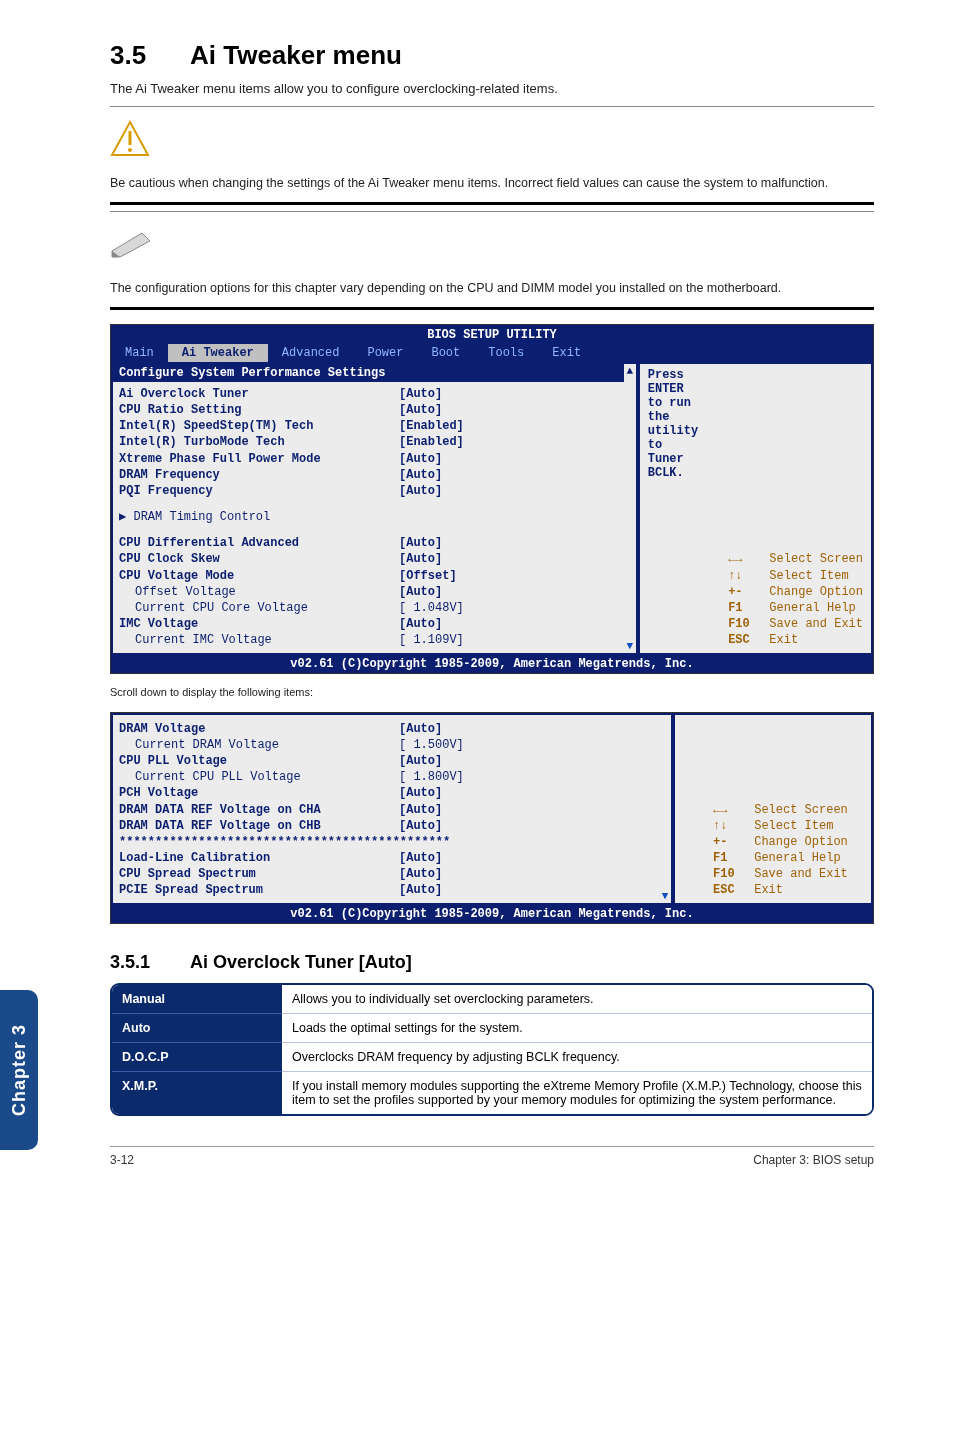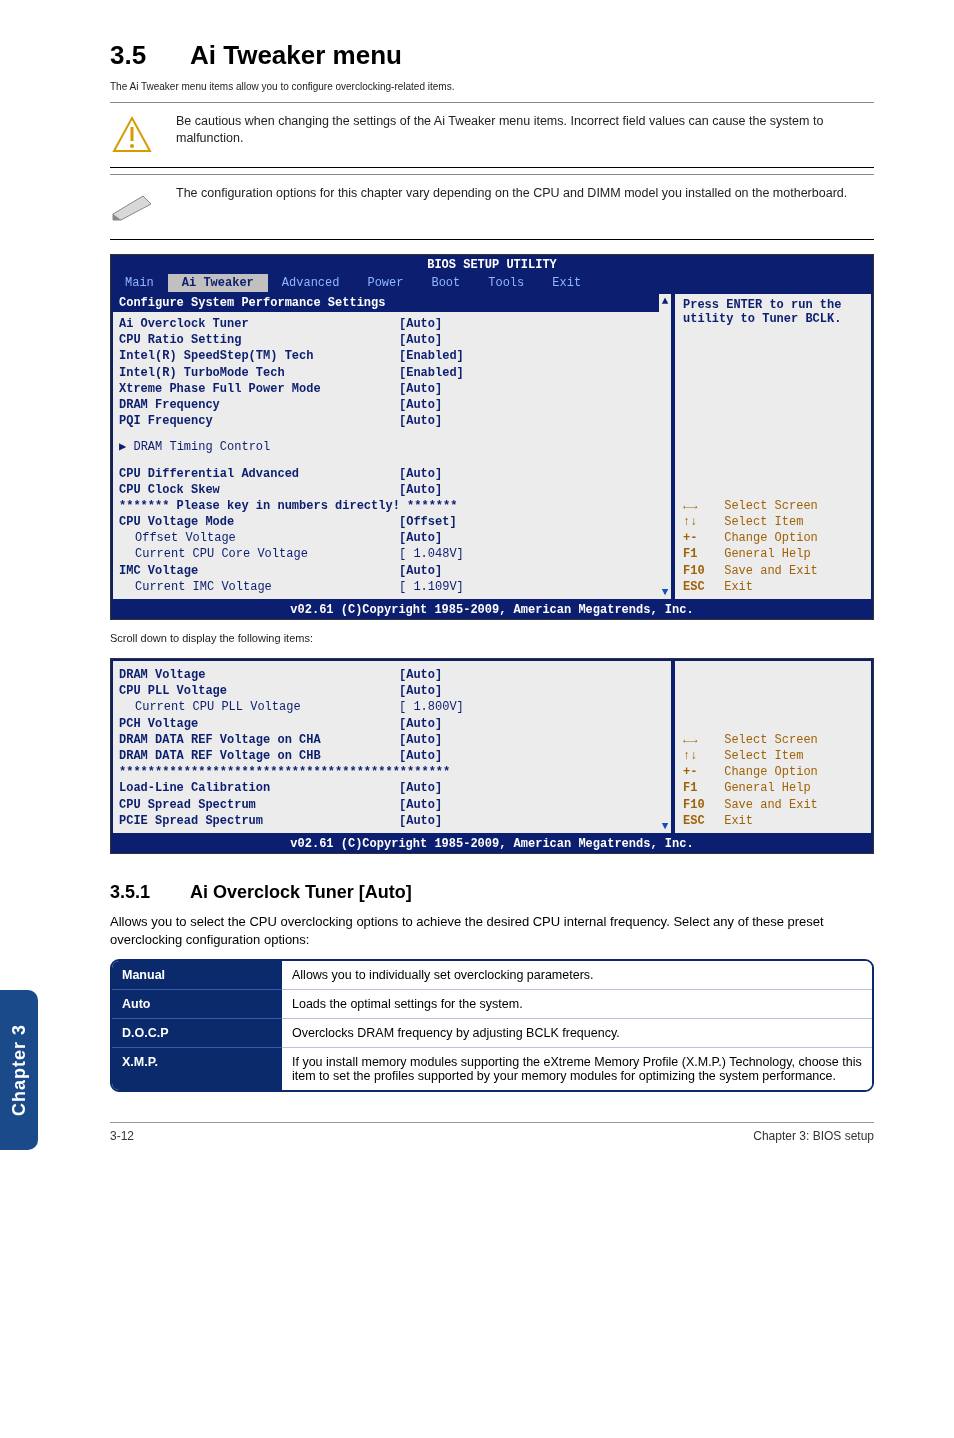--- a/index.html
+++ b/index.html
@@ -16,32 +16,33 @@
   .page {
     padding: 40px 80px 30px 110px;
   }
   h1.section-title {
     font-size: 26px;
     font-weight: bold;
     margin-bottom: 10px;
   }
   h1.section-title .num { display:inline-block; width:80px; }
   p.intro {
-    font-size: 10px;
+    font-size: 13px;
     margin-bottom: 10px;
     color: #222;
   }
   .note-row {
     display: flex;
     align-items: flex-start;
     border-top: 1px solid #888;
-    border-bottom: 1px solid #000000;
+    border-bottom: 3px solid #000000;
     padding: 10px 0;
     margin: 6px 0;
-    gap: 22px;
+    gap: 14px;
+    flex-direction: column;
   }
   .note-row .icon { flex: 0 0 44px; height: 44px; display:flex; align-items:center; justify-content:center;}
   .note-row p { font-size: 12.5px; line-height: 1.35; color:#222;}
   .bios-box {
     border: 1px solid #333;
     background: #e5e5e5;
     margin-top: 14px;
     font-family: "Courier New", monospace;
     font-size: 12px;
   }
@@ -84,22 +85,23 @@
   .bios-row .label { flex: 0 0 280px; }
   .bios-row .value { color:#0b1e6f; }
   .bios-row.bold .label, .bios-row.bold .value { font-weight:bold; }
   .bios-row.sub .label { padding-left: 16px; font-weight:normal;}
   .bios-right {
     flex: 0 0 200px;
     border: 2px solid #0b1e6f;
     background:#ececec;
     padding:4px 8px;
     display:flex;
-    flex-direction:column;
+    flex-direction:row;
     position:relative;
+    gap:30px;
   }
   .right-top { color:#0b1e6f; font-weight:bold; white-space:pre-wrap;}
   .right-nav { margin-top:auto; color:#a16207; }
   .right-nav div { white-space:pre; line-height:1.35;}
   .right-nav .k { display:inline-block; width:34px; font-weight:bold;}
   .bios-footer {
     background:#0b1e6f;
     color:#fff;
     text-align:center;
     padding:2px 0;
@@ -229,21 +231,20 @@
             <div class="bios-row bold"><span class="label">Intel(R) SpeedStep(TM) Tech</span><span class="value">[Enabled]</span></div>
             <div class="bios-row bold"><span class="label">Intel(R) TurboMode Tech</span><span class="value">[Enabled]</span></div>
             <div class="bios-row bold"><span class="label">Xtreme Phase Full Power Mode</span><span class="value">[Auto]</span></div>
             <div class="bios-row bold"><span class="label">DRAM Frequency</span><span class="value">[Auto]</span></div>
             <div class="bios-row bold"><span class="label">PQI Frequency</span><span class="value">[Auto]</span></div>
             <div style="height: 10px;"></div>
             <div class="bios-row bold"><span style="font-weight: bold;">▶ </span><span>DRAM Timing Control</span></div>
             <div style="height: 10px;"></div>
             <div class="bios-row bold"><span class="label">CPU Differential Advanced</span><span class="value">[Auto]</span></div>
             <div class="bios-row bold"><span class="label">CPU Clock Skew</span><span class="value">[Auto]</span></div>
-            <div class="bios-row bold"><span class="label" style="flex: 1 1 0%;">******* Please key in numbers directly! *******</span></div>
             <div class="bios-row bold"><span class="label">CPU Voltage Mode</span><span class="value">[Offset]</span></div>
             <div class="bios-row bold sub"><span class="label">Offset Voltage</span><span class="value">[Auto]</span></div>
             <div class="bios-row sub"><span class="label">Current CPU Core Voltage</span><span class="value">[ 1.048V]</span></div>
             <div class="bios-row bold"><span class="label">IMC Voltage</span><span class="value">[Auto]</span></div>
             <div class="bios-row sub"><span class="label">Current IMC Voltage</span><span class="value">[ 1.109V]</span></div>
           </div>
       </div>
       <div class="scrollbar-col">
         <div class="arrow up">▲</div>
         <div class="arrow down">▼</div>
@@ -263,20 +264,21 @@
     <div class="bios-footer">v02.61 (C)Copyright 1985-2009, American Megatrends, Inc.</div>
   </div>
 
   <p class="scroll-note">Scroll down to display the following items:</p>
 
   <div class="bios-box">
     <div class="bios-body small-body">
       <div class="bios-left">
         <div class="bios-rows" id="bios2-rows" style="padding-top:6px;">
             <div class="bios-row bold"><span class="label">DRAM Voltage</span><span class="value">[Auto]</span></div>
+            <div class="bios-row sub"><span class="label">Current DRAM Voltage</span><span class="value">[ 1.500V]</span></div>
             <div class="bios-row bold"><span class="label">CPU PLL Voltage</span><span class="value">[Auto]</span></div>
             <div class="bios-row sub"><span class="label">Current CPU PLL Voltage</span><span class="value">[ 1.800V]</span></div>
             <div class="bios-row bold"><span class="label">PCH Voltage</span><span class="value">[Auto]</span></div>
             <div class="bios-row bold"><span class="label">DRAM DATA REF Voltage on CHA</span><span class="value">[Auto]</span></div>
             <div class="bios-row bold"><span class="label">DRAM DATA REF Voltage on CHB</span><span class="value">[Auto]</span></div>
             <div class="bios-row bold"><span class="label" style="flex: 1 1 0%;">**********************************************</span></div>
             <div class="bios-row bold"><span class="label">Load-Line Calibration</span><span class="value">[Auto]</span></div>
             <div class="bios-row bold"><span class="label">CPU Spread Spectrum</span><span class="value">[Auto]</span></div>
             <div class="bios-row bold"><span class="label">PCIE Spread Spectrum</span><span class="value">[Auto]</span></div>
           </div>
@@ -295,21 +297,20 @@
             <div><span class="k">ESC</span><span> Exit</span></div>
           </div>
       </div>
     </div>
     <div class="bios-footer">v02.61 (C)Copyright 1985-2009, American Megatrends, Inc.</div>
   </div>
 
   <h2 class="subsection">
     <span class="num">3.5.1</span><span>Ai Overclock Tuner [Auto]</span>
   </h2>
-  <p class="para">Allows you to select the CPU overclocking options to achieve the desired CPU internal frequency. Select any of these preset overclocking configuration options:</p>
 
   <table class="opts">
     <tbody id="opts-body">
         <tr>
           <td class="key">Manual</td>
           <td class="val">Allows you to individually set overclocking parameters.</td>
         </tr>
         <tr>
           <td class="key">Auto</td>
           <td class="val">Loads the optimal settings for the system.</td>

